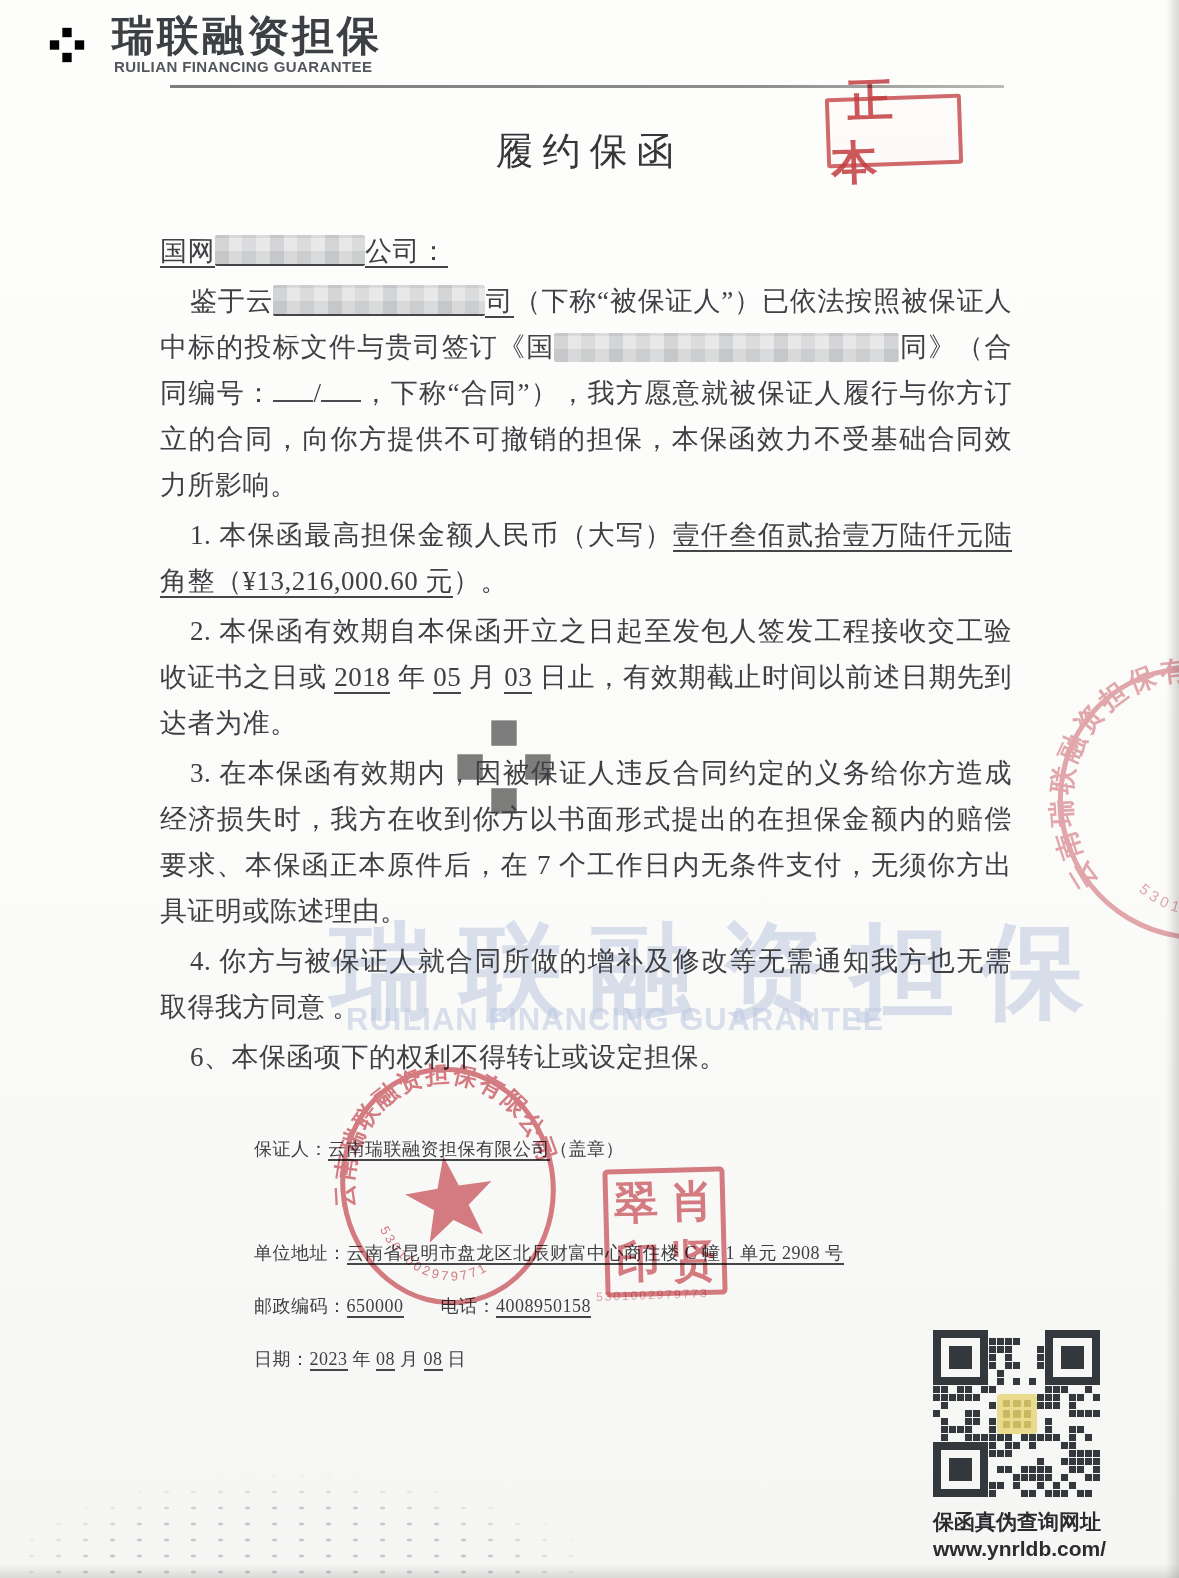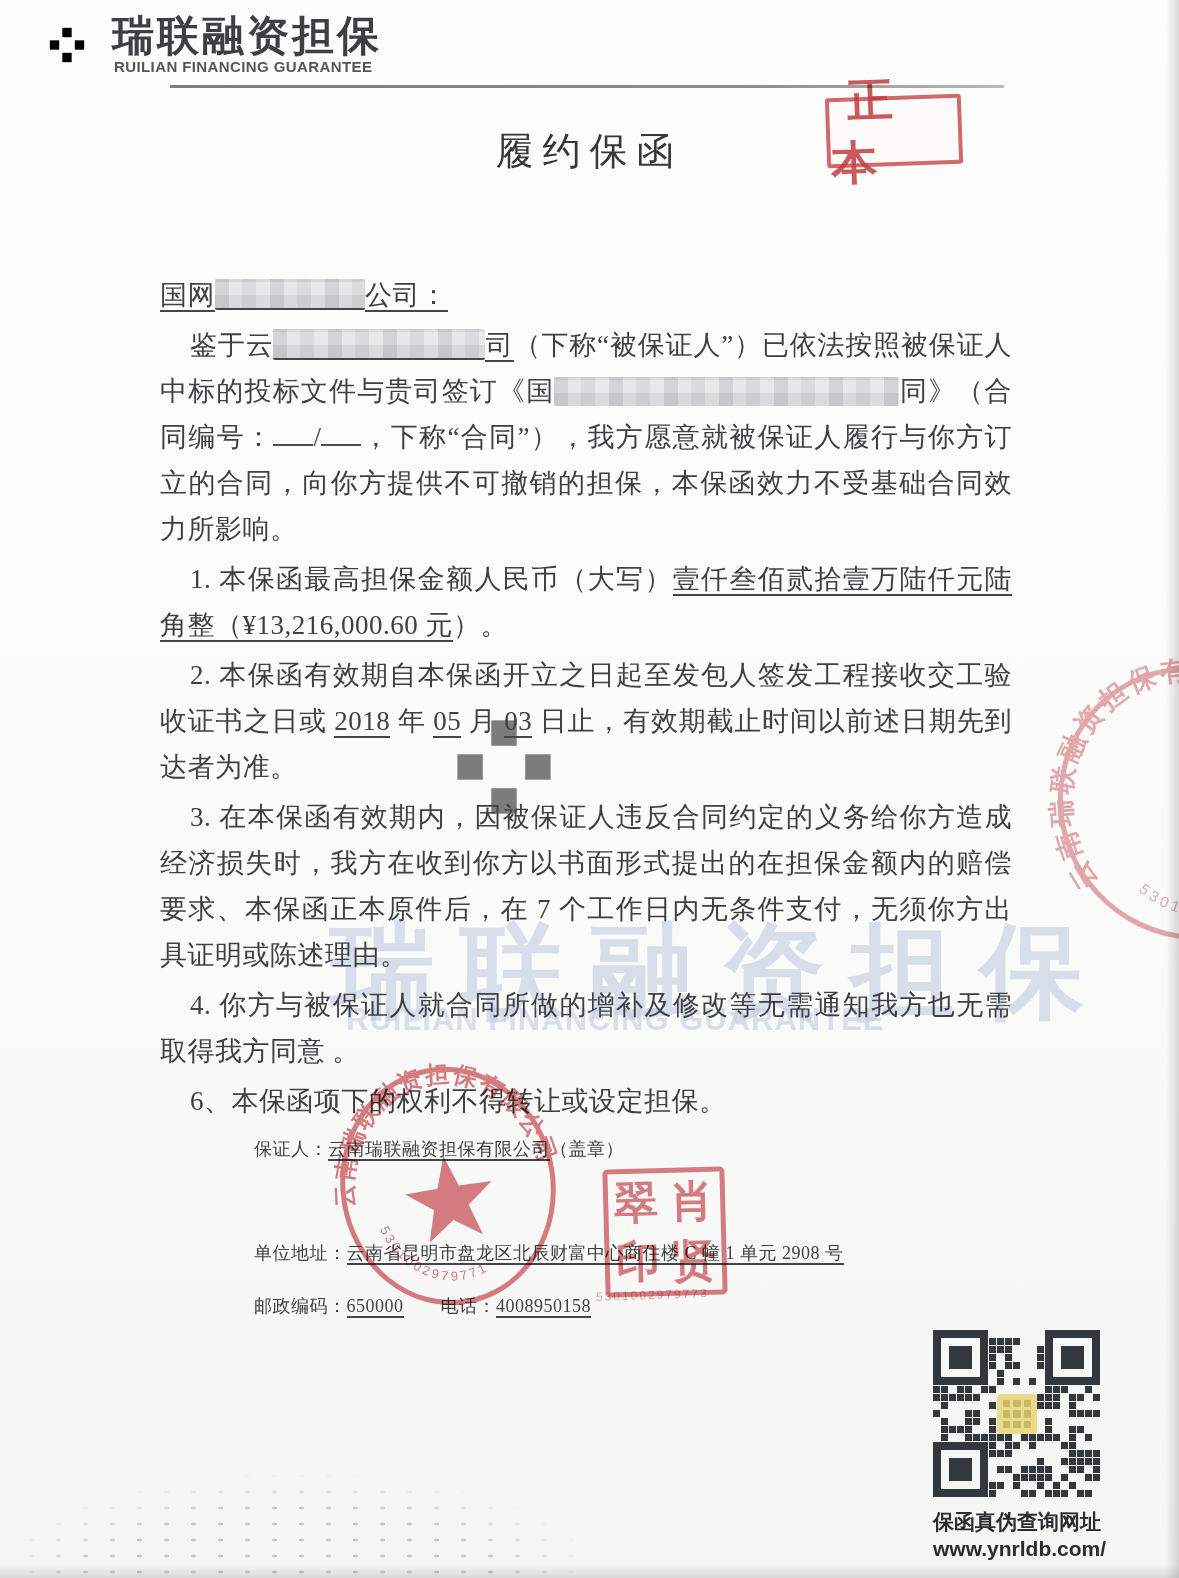--- a/index.html
+++ b/index.html
@@ -32,21 +32,21 @@
   
   .watermark{position:absolute;left:0;top:0;width:100%;height:100%;z-index:1;pointer-events:none;}
   .wm-glyph{position:absolute;left:398px;top:638px;width:212px;height:258px;opacity:.5;}
   .wm-cn{position:absolute;left:330px;top:903px;font-family:"DejaVu Sans","Liberation Sans",sans-serif;
         font-weight:bold;font-size:104px;letter-spacing:26px;color:#b6c3de;opacity:.5;white-space:nowrap;}
   .wm-en{position:absolute;left:346px;top:1002px;font-family:"Liberation Sans","DejaVu Sans",sans-serif;
         font-weight:bold;font-size:31px;letter-spacing:1px;color:#bdc9e2;opacity:.55;white-space:nowrap;}
 
   
   .body-text{position:absolute;left:160px;top:228px;width:852px;z-index:2;
-        font-size:27px;line-height:46px;letter-spacing:.5px;text-align:justify;margin-top:44px;}
+        font-size:27px;line-height:46px;letter-spacing:.5px;text-align:justify;}
   .body-text p{margin:0 0 4px 0;}
   .body-text p.indent{text-indent:30px;}
   .u{border-bottom:2px solid #44464a;}
   .redact{display:inline-block;height:29px;vertical-align:-6px;border-radius:2px;background-color:#ececec;
         background-image:
           repeating-linear-gradient(0deg, rgba(120,124,130,.16) 0 13px, rgba(205,207,210,.12) 13px 26px),
           repeating-linear-gradient(90deg, rgba(128,132,138,.22) 0 14px, rgba(228,229,231,.18) 14px 27px,
               rgba(158,161,166,.20) 27px 41px, rgba(238,239,240,.16) 41px 55px);}
   .blank{display:inline-block;height:1.0em;border-bottom:2px solid #4a4c50;vertical-align:baseline;}
 
@@ -130,20 +130,21 @@
       <p class="indent"><span>2. 本保函有效期自本保函开立之日起至发包人签发工程接收交工验收证书之日或 </span><span class="u">2018</span><span> 年 </span><span class="u">05</span><span> 月 </span><span class="u">03</span><span> 日止，有效期截止时间以前述日期先到达者为准。</span></p>
       <p class="indent"><span>3. 在本保函有效期内，因被保证人违反合同约定的义务给你方造成经济损失时，我方在收到你方以书面形式提出的在担保金额内的赔偿要求、本保函正本原件后，在 7 个工作日内无条件支付，无须你方出具证明或陈述理由。</span></p>
       <p class="indent"><span>4. 你方与被保证人就合同所做的增补及修改等无需通知我方也无需取得我方同意 。</span></p>
       <p class="indent"><span>6、本保函项下的权利不得转让或设定担保。</span></p>
     </div>
 
   <div class="signature" id="signature-block">
       <p class="sig-first"><span>保证人：</span><span class="u">云南瑞联融资担保有限公司</span><span>（盖章）</span></p>
       <p><span>单位地址：</span><span class="u">云南省昆明市盘龙区北辰财富中心商住楼 C 幢 1 单元 2908 号</span></p>
       <p><span>邮政编码：</span><span class="u">650000</span><span>　　电话：</span><span class="u">4008950158</span></p>
+      <p><span>日期：</span><span class="u">2023</span><span> 年 </span><span class="u">08</span><span> 月 </span><span class="u">08</span><span> 日</span></p>
     </div>
 
   <svg class="seal seal-round" width="236" height="268" viewBox="0 0 236 268">
     <defs>
       <path id="arcTop" d="M22,140 A96,110 0 0 1 214,140"></path>
       <path id="arcBot" d="M44,166 A78,92 0 0 0 192,166"></path>
     </defs>
     <ellipse cx="118" cy="134" rx="105" ry="117" fill="none" stroke="#cf5a62" stroke-width="5"></ellipse>
     <polygon points="0,-46 10.8,-14.9 43.7,-14.2 17.5,5.7 27,37.2 0,18.4 -27,37.2 -17.5,5.7 -43.7,-14.2 -10.8,-14.9" transform="translate(118,150)" fill="#cf5a62"></polygon>
     <text fill="#cf5a62" font-size="24" font-weight="bold" letter-spacing="2" font-family="'Liberation Serif',serif">

